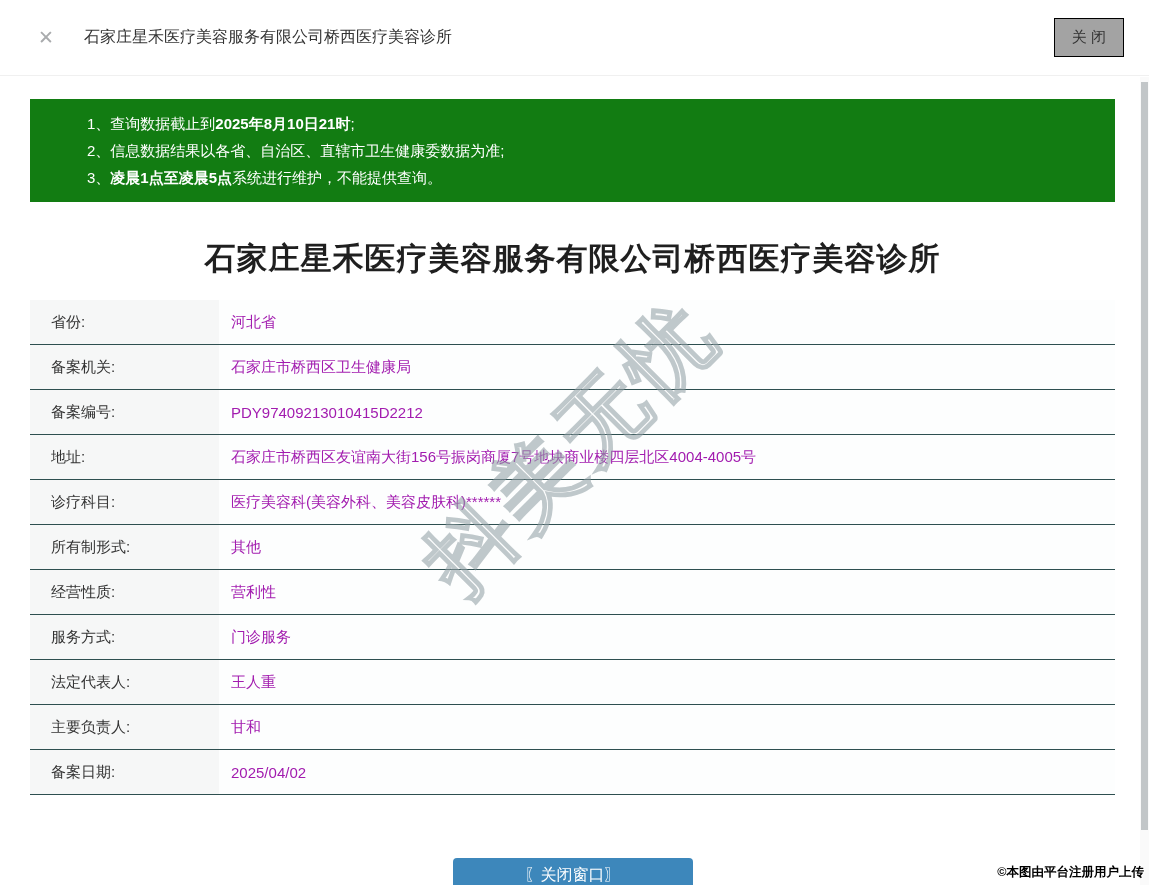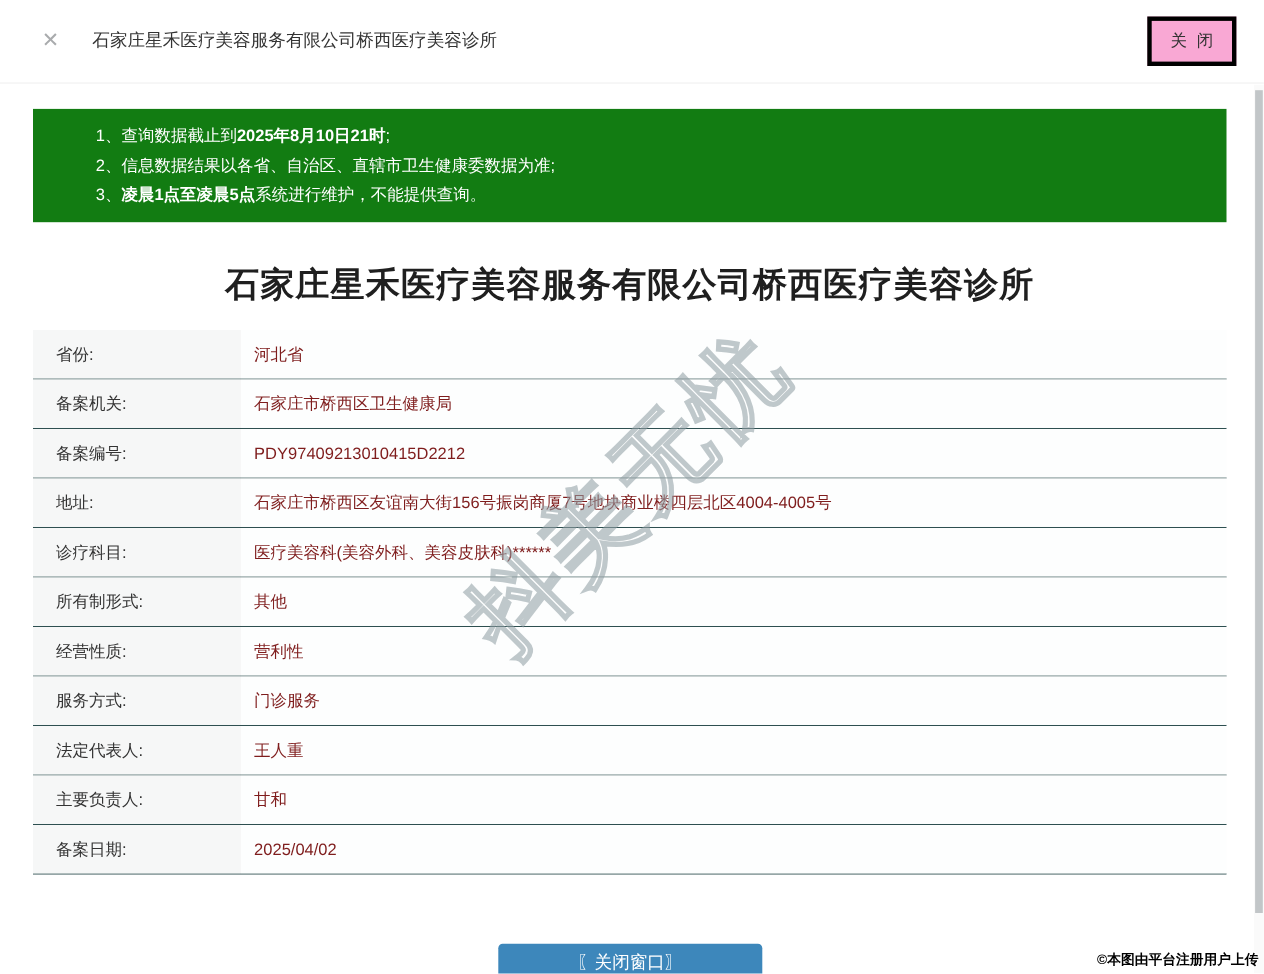--- a/index.html
+++ b/index.html
@@ -5,42 +5,42 @@
   * { margin:0; padding:0; box-sizing:border-box; }
   html,body { width:1149px; height:885px; background:#fff; overflow:hidden;
               font-family:"Liberation Sans", sans-serif; }
   .page { position:relative; width:1149px; height:885px; }
 
   
   .topbar { height:76px; display:flex; align-items:center;
             padding:0 25px 0 38px; border-bottom:1px solid #f0f0f0; background:#fff; }
   .x-icon { font-size:19px; color:#a9abad; margin-right:30px; cursor:pointer; line-height:1; }
   .topbar-title { font-size:16px; color:#333; }
-  .close-btn { margin-left:auto; background:#f9a8d4; border:4px solid #000000; color:#333;
-               font-size:15px; padding:9px 17px; cursor:pointer; font-family:Liberation Mono, monospace; }
+  .close-btn { margin-left:auto; background:#a3a3a3; border:1px solid #000000; color:#333;
+               font-size:15px; padding:9px 17px; cursor:pointer; font-family:Liberation Sans, sans-serif; }
 
   
   .scrollbar { position:absolute; top:77px; right:0; width:9px; height:808px; background:#fafafa; }
   .scroll-thumb { position:absolute; top:5px; left:1px; width:7px; height:748px; background:#c2c6c8; }
 
   
   .content { margin:0 34px 0 30px; position:relative; }
 
   .notice { margin-top:23px; background:#127c12; border-radius:0; color:#fff;
             font-size:15px; line-height:27px; padding:11px 20px 11px 57px; }
   .notice b { font-weight:bold; }
 
   .page-title { text-align:center; font-size:31px; color:#1f1f1f; font-weight:bold;
                 margin:36px 0 20px; letter-spacing:1px; }
 
   .row { display:flex; border-bottom:1px solid #2e4f50; height:45px; }
   .row-label { width:189px; background:#f6f7f7; display:flex; align-items:center;
                padding-left:21px; font-size:15px; color:#333; }
   .row-value { flex:1; display:flex; align-items:center; padding-left:12px;
-               font-size:15px; color:#7f1d1d; background:#fdfefe; }
+               font-size:15px; color:#a21caf; background:#fdfefe; }
 
   .close-window-btn { display:block; margin:63px auto 0; width:240px; height:35px;
                       background:#3d87bb; color:#fff; border:none; border-radius:4px;
                       font-size:16px; cursor:pointer; font-family:inherit; }
 
   .watermark { position:absolute; left:388px; top:390px; font-size:86px; font-weight:bold;
                letter-spacing:6px; color:rgba(255,255,255,0.08);
                -webkit-text-stroke:2px rgba(140,155,160,0.55);
                transform:rotate(-45deg); pointer-events:none; white-space:nowrap; z-index:5; }
 

